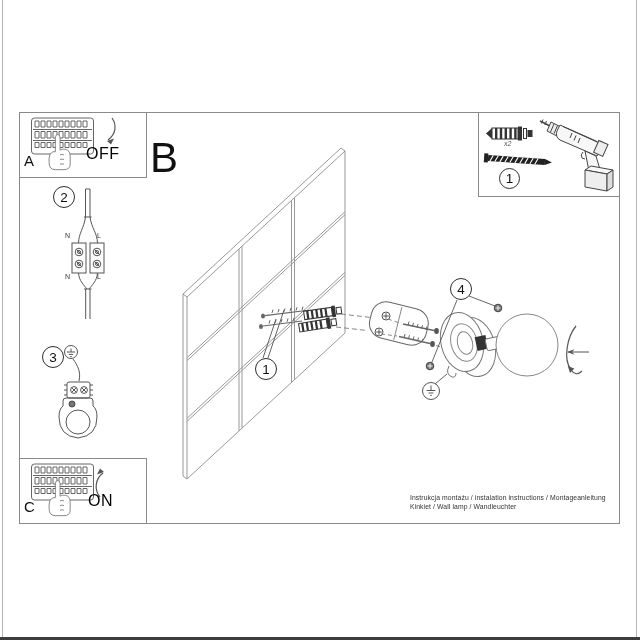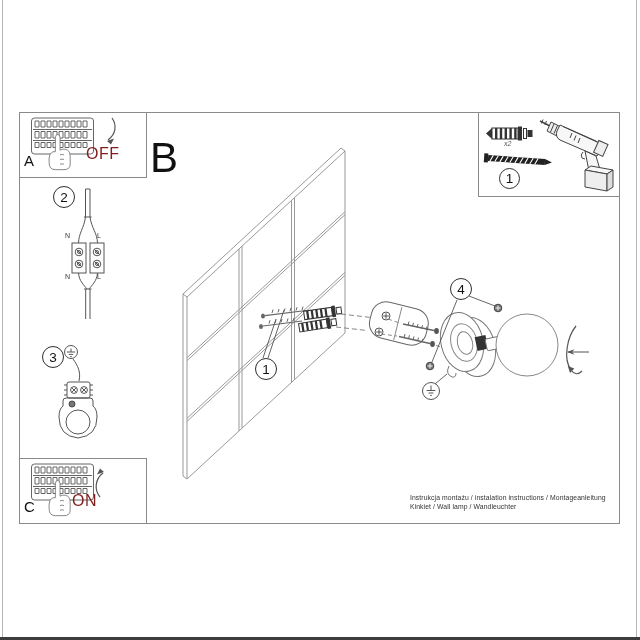--- a/index.html
+++ b/index.html
@@ -11,21 +11,21 @@
   .frame{position:absolute;left:19px;top:112px;width:601px;height:412px;border:1px solid #8a8a8a;box-sizing:border-box;}
   .panelbox{position:absolute;border:1px solid #8a8a8a;background:#fff;box-sizing:border-box;}
   .box-a{left:19px;top:112px;width:128px;height:66px;}
   .box-c{left:19px;top:458px;width:128px;height:66px;}
   .box-tools{left:478px;top:112px;width:142px;height:85px;}
   svg.art{position:absolute;left:0;top:0;z-index:3;}
   .txt{position:absolute;z-index:4;white-space:nowrap;}
   .circle-label{position:absolute;z-index:4;width:22px;height:22px;border:1.3px solid #2e2e2e;border-radius:50%;
     background:#fff;display:flex;align-items:center;justify-content:center;font-size:13.5px;color:#111;box-sizing:border-box;}
   .big-b{font-size:42px;color:#111;}
-  .sw-label{font-size:16px;color:#7f1d1d;letter-spacing:.5px;}
+  .sw-label{font-size:16px;color:#000000;letter-spacing:.5px;}
   .corner-label{font-size:15px;color:#111;}
   .tiny{font-size:7px;color:#333;}
   .x2{font-size:7px;font-style:italic;color:#555;}
   .footer-line{font-size:6.8px;color:#333;letter-spacing:.1px;}
 </style>
 </head>
 <body>
 
 <div class="page">
 
@@ -244,21 +244,21 @@
       <path d="M567,352 l7.5,-2.8 l-2.4,2.8 l2.4,2.8 z" fill="#555"></path>
       <path d="M576,326 C567,337 563,359 571,370 Q576,377 582,371" fill="none" stroke="#555" stroke-width="1.2"></path>
       <path d="M570,373 l-2.2,-7 l6.5,2.6 z" fill="#555"></path>
     </g>
   </svg>
 
   <div class="txt corner-label" style="left:24px;top:152px;">A</div>
   <div class="txt sw-label" style="left:86px;top:145px;">OFF</div>
   <div class="txt big-b" style="left:150px;top:134px;">B</div>
   <div class="txt corner-label" style="left:24px;top:498px;">C</div>
-  <div class="txt sw-label" style="left:72px;top:492px;">ON</div>
+  <div class="txt sw-label" style="left:88px;top:492px;">ON</div>
 
   <div class="circle-label" style="left:53px;top:186px;">2</div>
   <div class="circle-label" style="left:42px;top:346px;">3</div>
   <div class="circle-label" style="left:255px;top:358px;">1</div>
   <div class="circle-label" style="left:450px;top:278px;">4</div>
   <div class="circle-label" style="left:499px;top:168px;width:21px;height:21px;">1</div>
 
   <div class="txt x2" style="left:504px;top:140px;">x2</div>
 
   <div class="txt tiny" style="left:65px;top:232px;">N</div>

